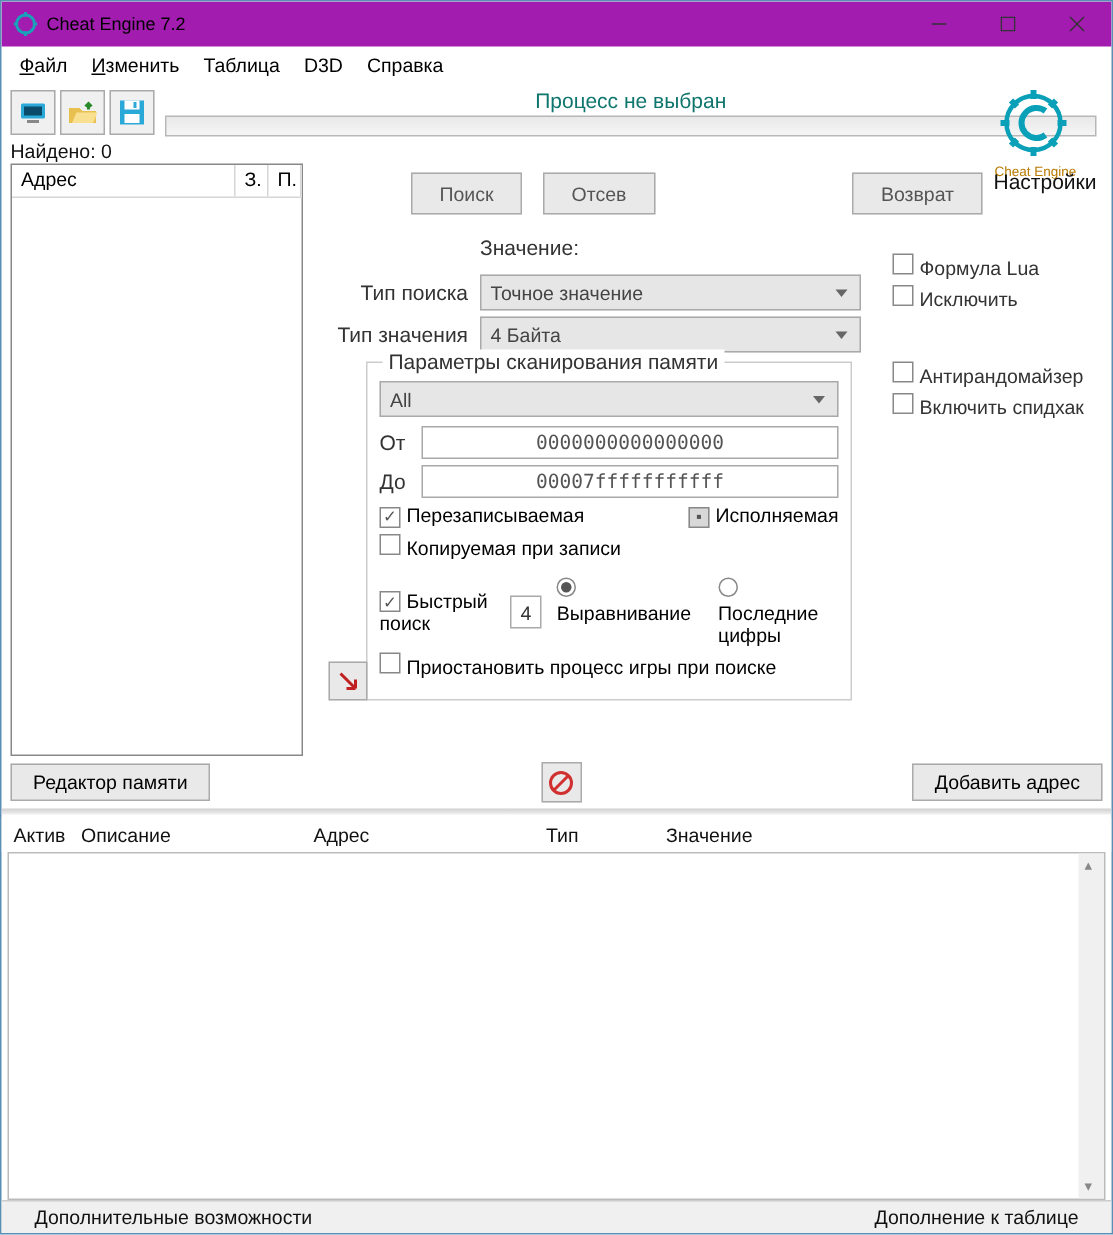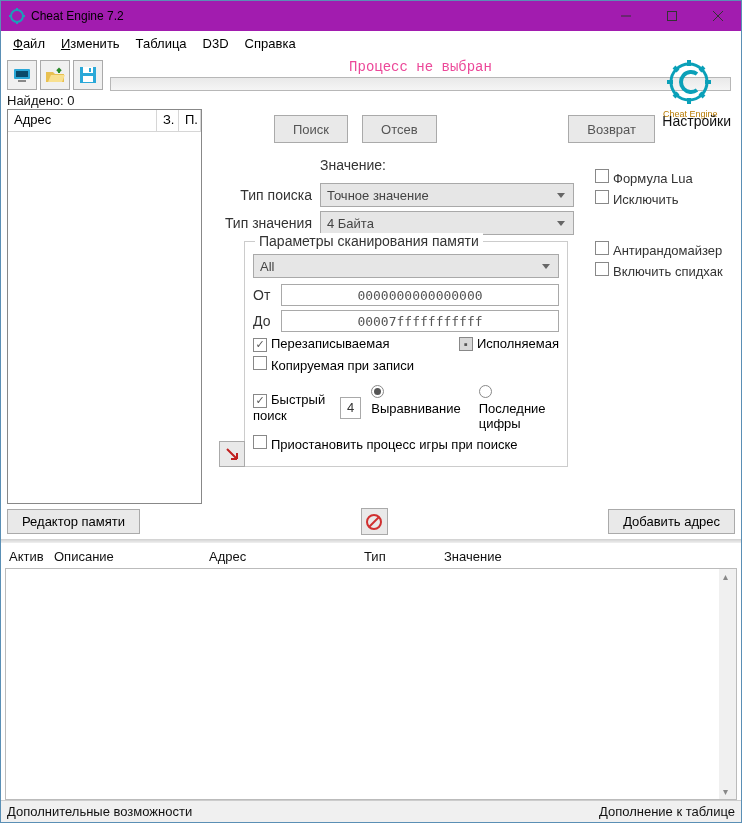--- a/index.html
+++ b/index.html
@@ -7,21 +7,21 @@
 .titlebar { height: 30px; display: flex; align-items: center; padding: 0 0 0 8px; background: #a21caf; }
 .titlebar .icon { width: 16px; height: 16px; margin-right: 6px; }
 .titlebar .title { flex: 1; color: #000; font-size: 12px; }
 .titlebar .ctl { width: 46px; height: 30px; display: flex; align-items: center; justify-content: center; color: #333; }
 .menubar { padding: 3px 6px; display: flex; gap: 4px; font-size: 14px; }
 .menubar span { padding: 2px 6px; }
 .menubar span u { text-decoration: underline; }
 .toolbar { display: flex; align-items: center; padding: 2px 6px 0 6px; gap: 3px; position: relative; height: 36px; }
 .tbtn { width: 30px; height: 30px; border: 1px solid #aaa; background: #f0f0f0; display: flex; align-items: center; justify-content: center; }
 .procrow { flex: 1; display: flex; flex-direction: column; align-items: center; margin: 0 4px; }
-.proclabel { font-size: 14px; color: #ec4899; font-family: Liberation Mono, monospace; }
+.proclabel { font-size: 14px; color: #0f766e; }
 .progress { width: 100%; height: 14px; background: linear-gradient(#e9e9e9,#f5f5f5); border: 1px solid #b7b7b7; margin-top: 2px; }
 .logo { position: absolute; right: 18px; top: 0; width: 55px; text-align: left; }
 .found { padding: 1px 6px; font-size: 13px; color: #111; }
 .midrow { display: flex; padding: 0 6px; gap: 18px; }
 .leftlist { width: 195px; height: 395px; border: 1px solid #888; background: #fff; display: flex; flex-direction: column; }
 .listhead { display: flex; background: #fff; border-bottom: 1px solid #d6d6d6; height: 22px; }
 .listhead div { border-right: 1px solid #d6d6d6; padding: 2px 6px; font-size: 13px; color: #000; }
 .lh-addr { flex: 1; }
 .lh-z { width: 22px; text-align: center; }
 .lh-p { width: 22px; text-align: center; }
@@ -48,21 +48,21 @@
 .belowrow { display: flex; align-items: center; padding: 2px 6px; gap: 6px; margin-top: 2px; }
 .belowrow .btn { padding: 0 14px; height: 25px; }
 .nosign { width: 27px; height: 27px; border: 1px solid #aaa; background: #e9e9e9; display: flex; align-items: center; justify-content: center; }
 .sep { height: 4px; background: linear-gradient(#d0d0d0,#f0f0f0); margin: 2px 0; }
 .tablehead { display: flex; padding: 2px 4px; background: #fff; font-size: 14px; color: #111; }
 .tablehead div { padding: 2px 4px; }
 .tablearea { flex: 1; border: 1px solid #bbb; margin: 0 4px 0 4px; background: #fff; position: relative; }
 .vscroll { position: absolute; right: 0; top: 0; bottom: 0; width: 17px; background: #f0f0f0; }
 .vscroll::before { content: "▴"; position: absolute; top: 2px; left: 4px; color: #888; font-size: 10px; }
 .vscroll::after { content: "▾"; position: absolute; bottom: 2px; left: 4px; color: #888; font-size: 10px; }
-.statusbar { display: flex; background: #f0f0f0; border-top: 1px solid #ccc; padding: 3px 6px; font-size: 14px; color: #111; }
+.statusbar { display: flex; background: #f0f0f0; border-top: 1px solid #ccc; padding: 3px 22px; font-size: 14px; color: #111; }
 .statusbar .right { margin-left: auto; }
 .sidechecks { position: absolute; right: 0; top: 60px; width: 140px; display: flex; flex-direction: column; gap: 4px; font-size: 14px; color: #333; }
 .settingslink { position: absolute; right: 4px; top: 4px; font-size: 14px; color: #111; }
 </style>
 </head>
 <body>
 
 <div class="titlebar">
   <span class="icon">
     <svg width="16" height="16" viewBox="0 0 16 16">

